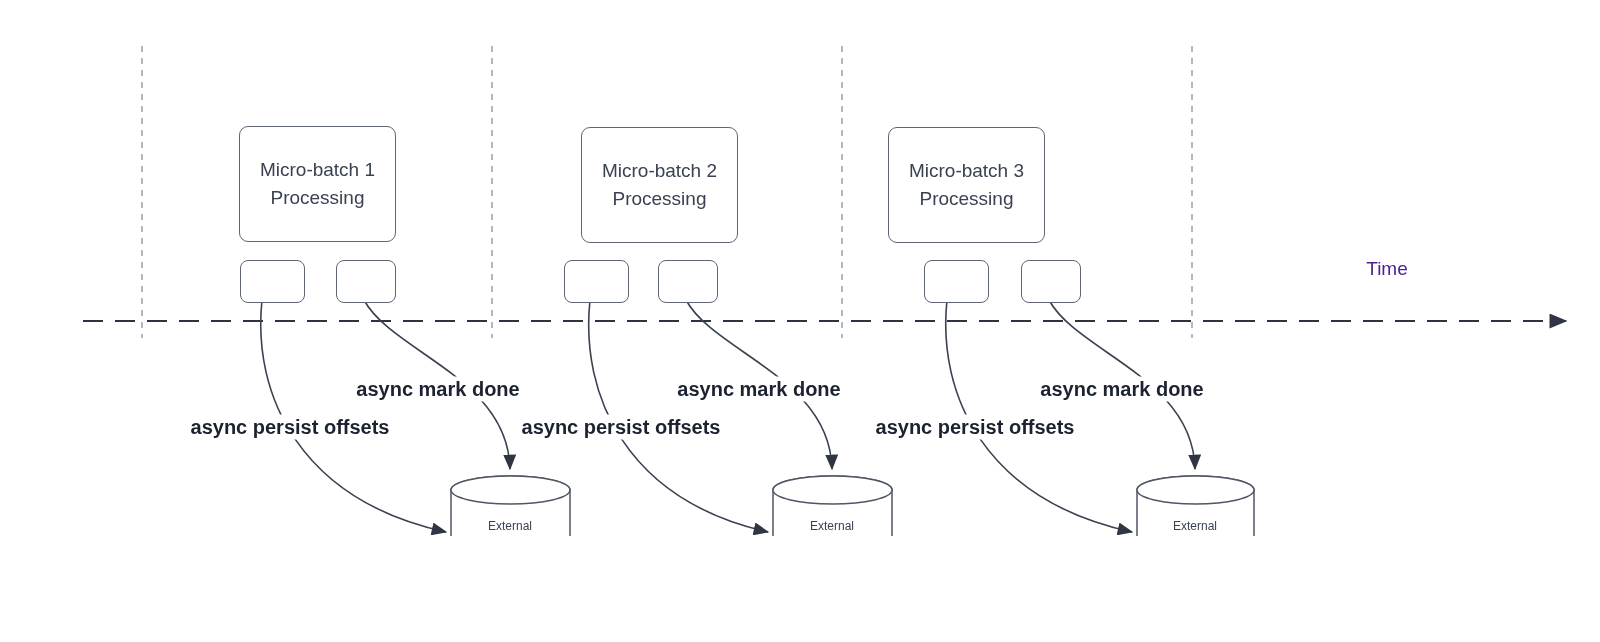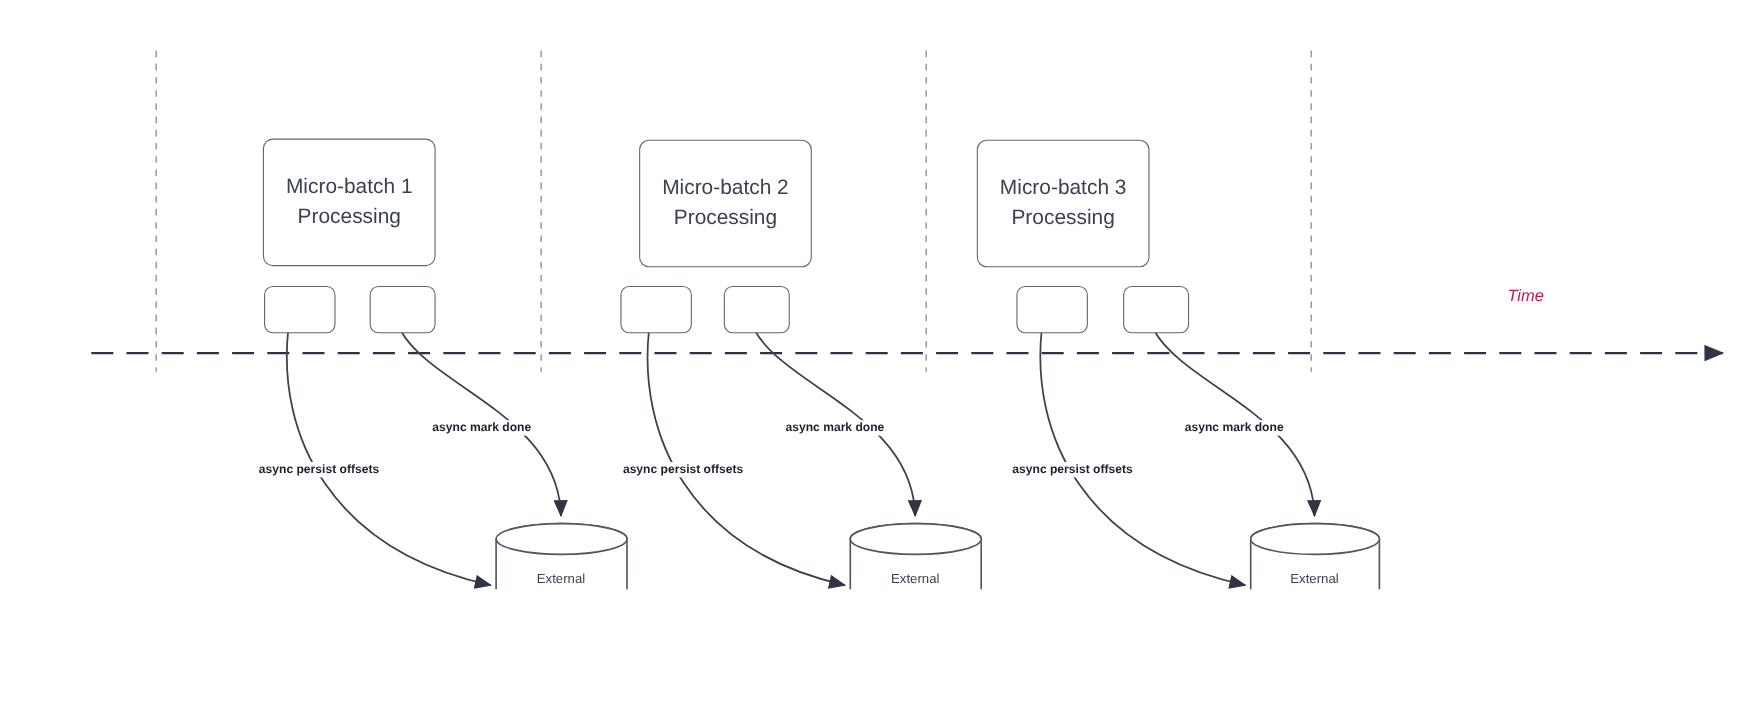--- a/index.html
+++ b/index.html
@@ -27,41 +27,40 @@
   .smallbox{
     position:absolute;
     height:41px;
     border:1.5px solid #5f6673;
     border-radius:8px;
     background:#ffffff;
   }
   .asynclabel{
     position:absolute;
     transform:translate(-50%,-50%);
-    font-size:11px;font-weight:bold;
+    font-size:20px;font-weight:bold;
     color:#1c2330;
     background:#ffffff;
     padding:1px 3px;
     white-space:nowrap;
   }
   .storagelabel{
     position:absolute;
     transform:translate(-50%,-50%);
     text-align:center;
     font-size:12px;line-height:27px;
     color:#3a4252;
     white-space:pre-line;
   }
   .timelabel{
     position:absolute;
     transform:translate(-50%,-50%);
-    font-size:15px;
-    color:#be185d;
+    font-size:19px;
+    color:#4c1d95;
     white-space:nowrap;
-    font-style:italic;
   }
 </style>
 </head>
 <body>
 
 <div id="canvas">
 
   <svg id="shapes" viewBox="0 0 1600 642" xmlns="http://www.w3.org/2000/svg">
     <defs>
       <marker id="ah-curve" viewBox="0 0 12 10" refX="11" refY="5" markerWidth="16" markerHeight="13" markerUnits="userSpaceOnUse" orient="auto">

